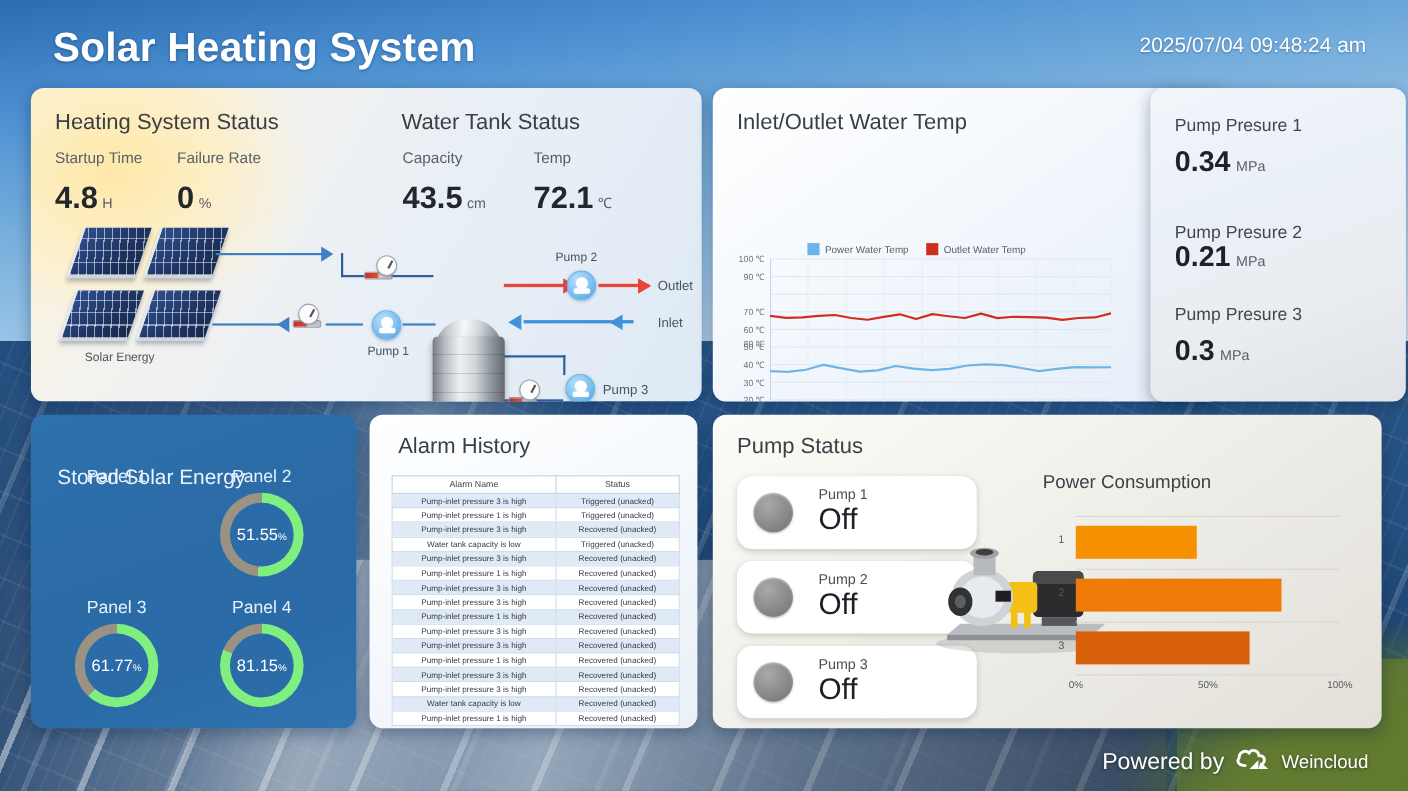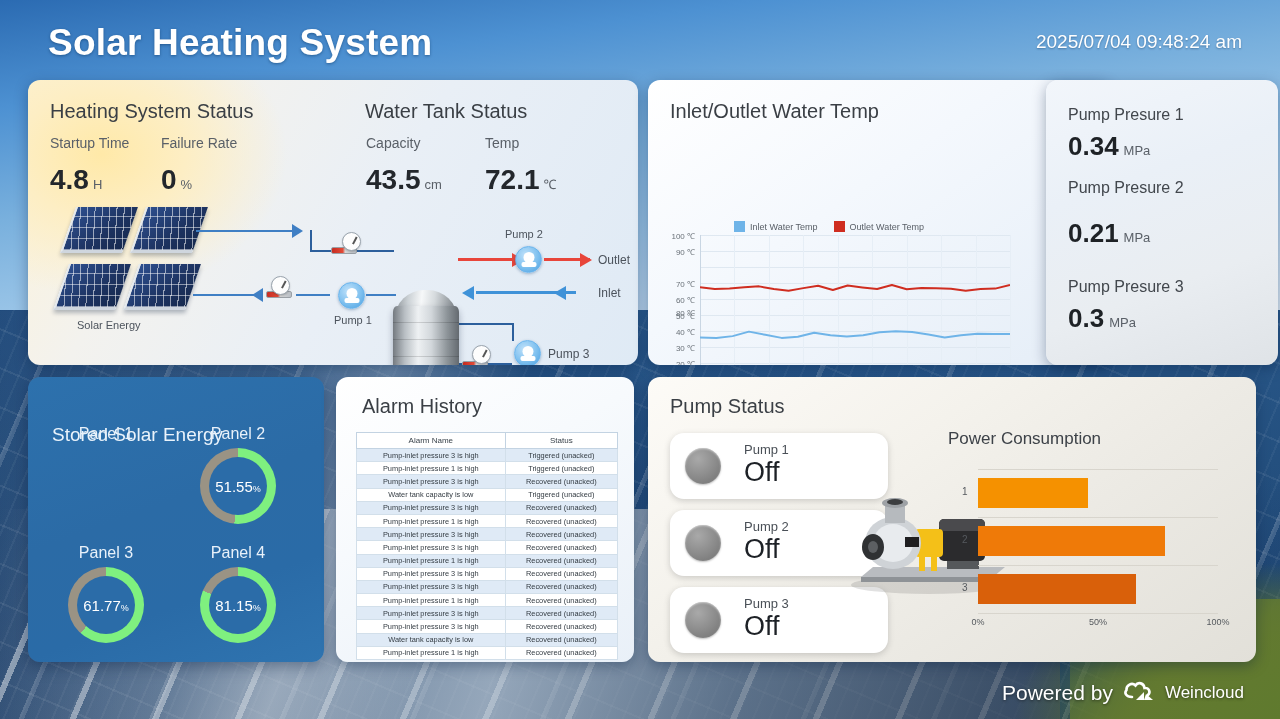--- a/index.html
+++ b/index.html
@@ -342,21 +342,21 @@
         <div class="tank-body"></div>
       </div>
     </div>
   </div>
 
   <div class="card" id="card-chart">
     <div class="card-title ct">Inlet/Outlet Water Temp</div>
     <div class="legend">
       <span class="legend-item">
         <span class="legend-swatch" style="background:#6fb4e8"></span>
-        <span class="legend-text">Inlet Water Temp</span>
+        <span class="legend-text">Power Water Temp</span>
       </span>
       <span class="legend-item">
         <span class="legend-swatch" style="background:#cf2d20"></span>
         <span class="legend-text">Outlet Water Temp</span>
       </span>
     </div>
     <div class="plot" id="temp-plot">
         <div class="gridline" style="top: 128px;"></div>
         <div class="ytick" style="top: 128px;">20 ℃</div>
         <div class="gridline" style="top: 112px;"></div>
@@ -390,21 +390,21 @@
           <polyline points="0.00,102.40 16.32,103.04 32.63,101.12 48.95,96.64 65.26,99.84 81.58,102.88 97.89,101.76 114.21,97.76 130.53,100.16 146.84,101.44 163.16,100.32 179.47,97.28 195.79,96.32 212.11,96.96 228.42,99.52 244.74,102.40 261.05,100.32 277.37,98.72 293.68,99.04 310.00,98.88" fill="none" stroke="#6fb4e8" stroke-width="2" stroke-linejoin="round"></polyline>
           <polyline points="0.00,52.16 14.76,53.92 29.52,53.44 44.29,52.16 59.05,51.36 73.81,54.08 88.57,55.68 103.33,53.12 118.10,50.72 132.86,55.04 147.62,50.56 162.38,52.48 177.14,54.08 191.90,50.08 206.67,54.24 221.43,52.96 236.19,53.28 250.95,53.76 265.71,55.84 280.48,54.08 295.24,53.60 310.00,49.92" fill="none" stroke="#cf2d20" stroke-width="2" stroke-linejoin="round"></polyline>
         </svg>
       </div>
   </div>
 
   <div class="card" id="card-pressure">
     <div class="pp-label" style="top:26px;">Pump Presure 1</div>
     <div class="pp-value" style="top:51px;"><span>0.34</span><span class="pp-unit">MPa</span></div>
 
-    <div class="pp-label" style="top:99px;">Pump Presure 2</div>
+    <div class="pp-label" style="top:123px;">Pump Presure 2</div>
     <div class="pp-value" style="top:138px;"><span>0.21</span><span class="pp-unit">MPa</span></div>
 
     <div class="pp-label" style="top:198px;">Pump Presure 3</div>
     <div class="pp-value" style="top:223px;"><span>0.3</span><span class="pp-unit">MPa</span></div>
   </div>
 
   <div class="card" id="card-solar">
     <div class="ct">Stored Solar Energy</div>
     <div id="solar-panels-grid">
         <div class="panel-block" style="left: 14px; top: 48px;">

